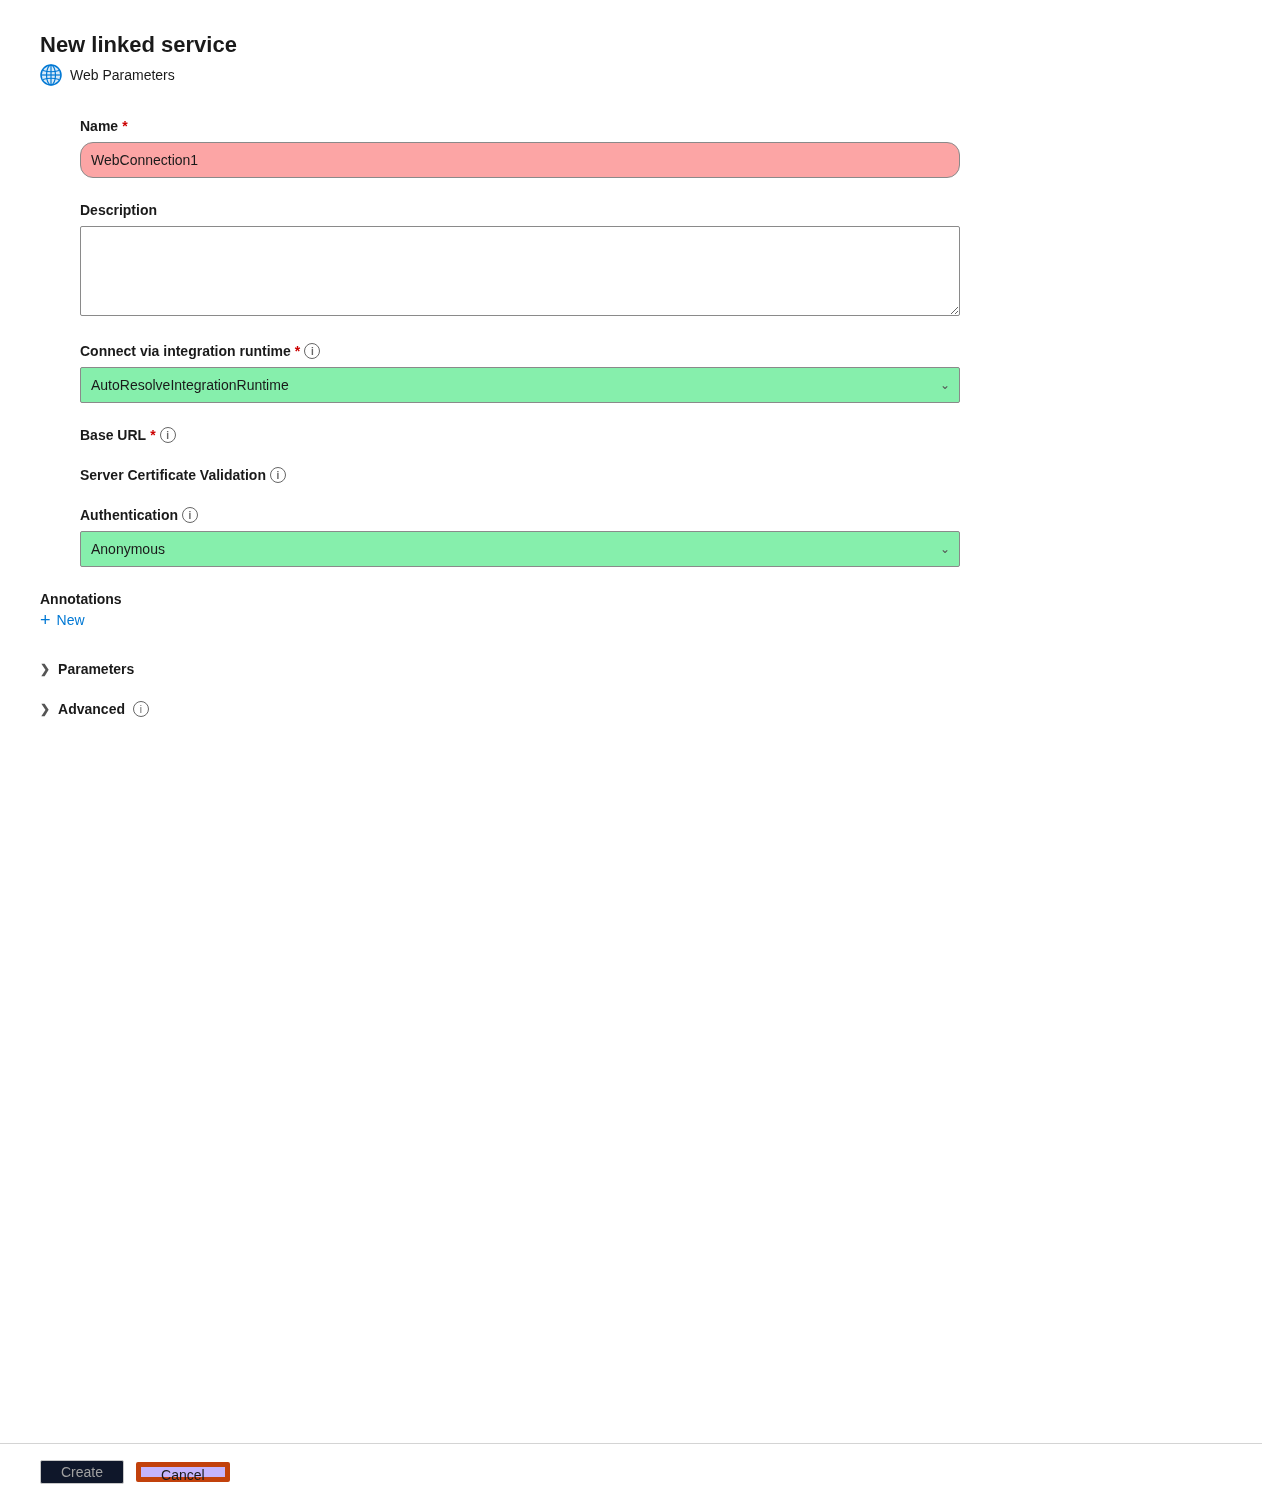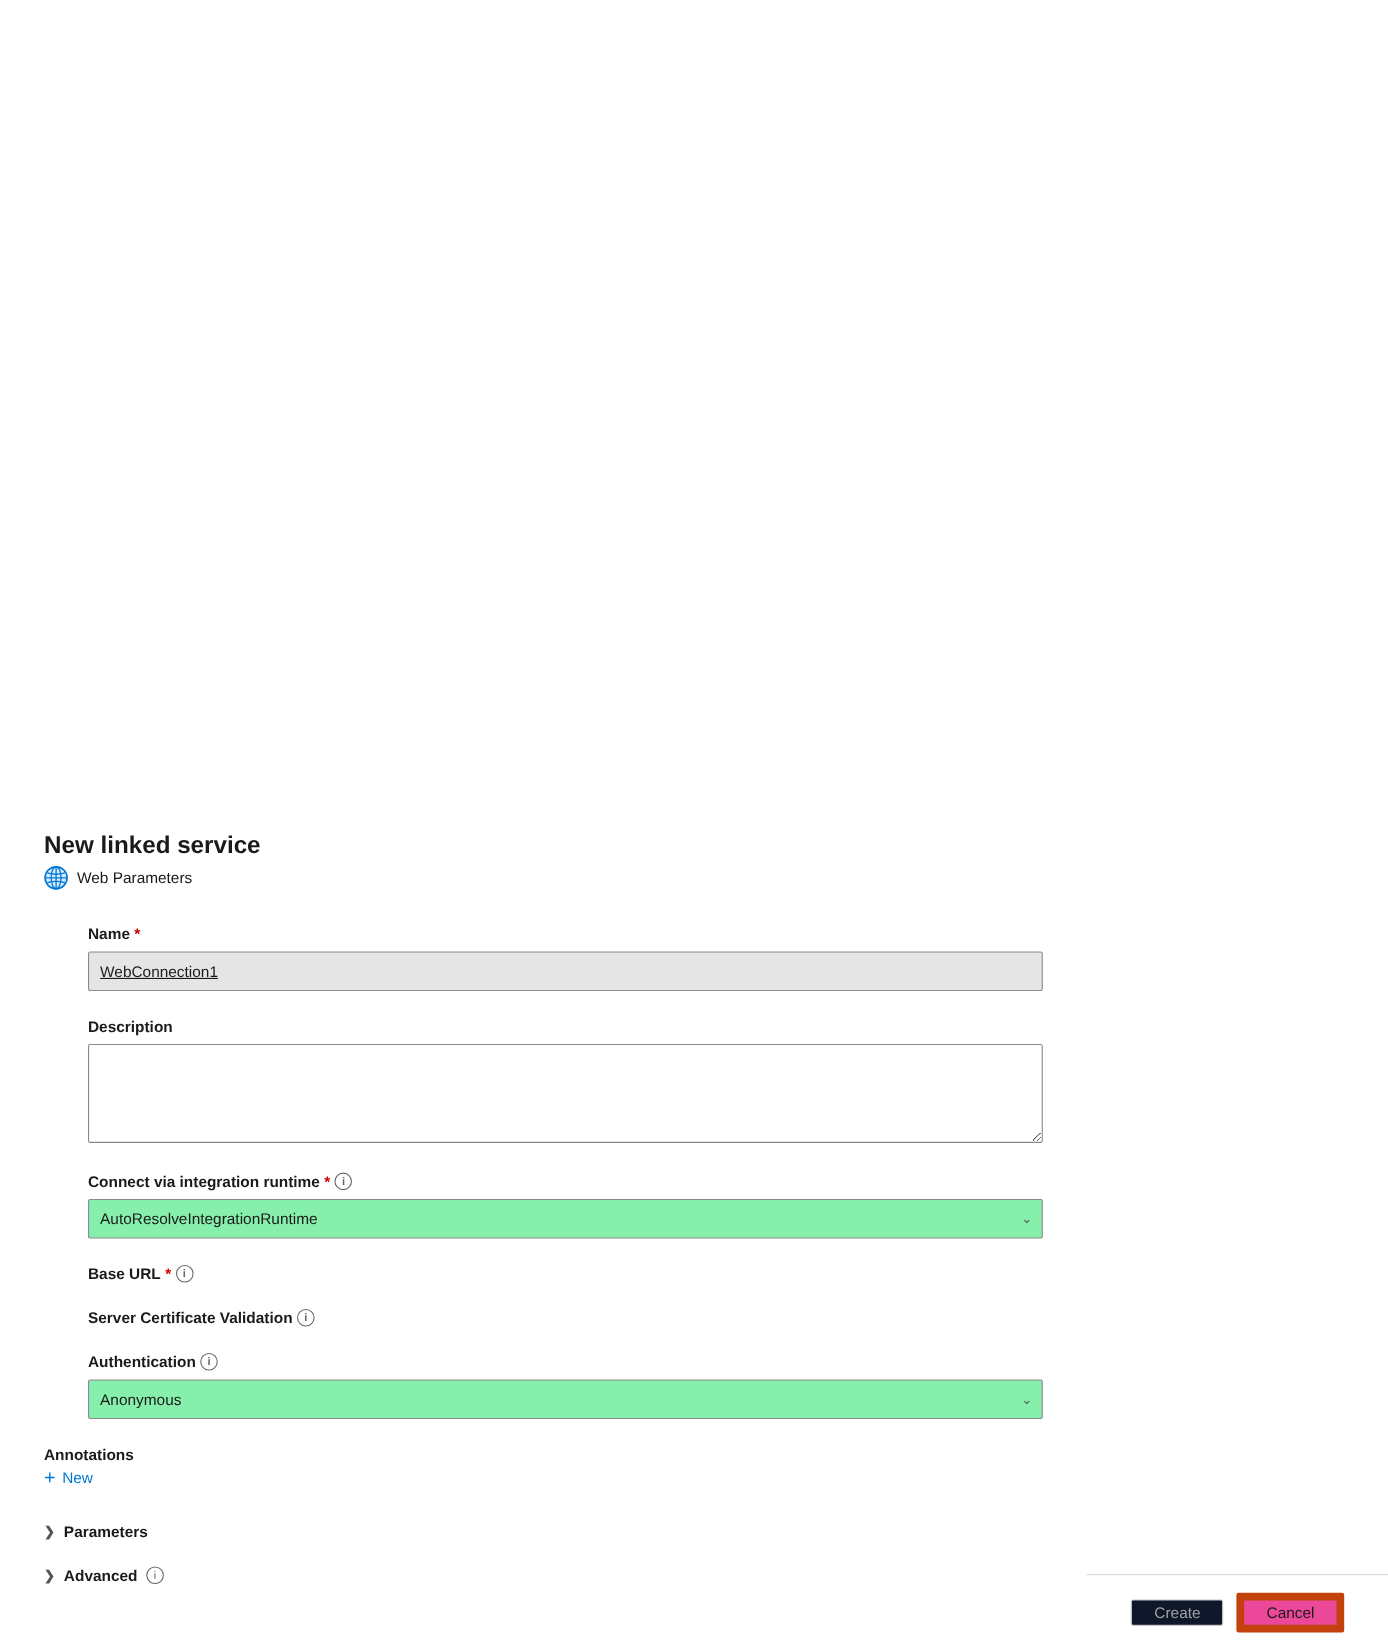--- a/index.html
+++ b/index.html
@@ -15,22 +15,21 @@
       background: #ffffff;
       width: 1262px;
       min-height: 1500px;
     }
 
     .page-container {
       width: 1262px;
       min-height: 1500px;
       background: #ffffff;
       display: flex;
-      flex-direction: row;
-      align-items: flex-end;
+      flex-direction: column;
     }
 
     .main-content {
       flex: 1;
       padding: 32px 40px 40px 40px;
       max-width: 1000px;
     }
 
     .page-title {
       font-size: 22px;
@@ -88,27 +87,26 @@
       color: #666;
       font-weight: 600;
       cursor: pointer;
       font-style: normal;
     }
 
     .form-input {
       width: 100%;
       height: 36px;
       border: 1px solid #8a8a8a;
-      border-radius: 2px;
+      border-radius: 13px;
       padding: 0 10px;
       font-size: 14px;
       color: #1a1a1a;
-      background: #e5e5e5;
+      background: #fca5a5;
       outline: none;
-      text-decoration: underline;
     }
 
     .form-textarea {
       width: 100%;
       height: 90px;
       border: 1px solid #8a8a8a;
       border-radius: 2px;
       padding: 8px 10px;
       font-size: 14px;
       color: #1a1a1a;
@@ -238,24 +236,24 @@
       padding: 0 20px;
       background: #0f172a;
       border: 1px solid #c8c8c8;
       border-radius: 2px;
       font-size: 14px;
       color: #a0a0a0;
       cursor: not-allowed;
     }
 
     .btn-cancel {
-      height: 36px;
+      height: 20px;
       padding: 0 20px;
-      background: #ec4899;
-      border: 7px solid #c2410c;
+      background: #c4b5fd;
+      border: 5px solid #c2410c;
       border-radius: 2px;
       font-size: 14px;
       color: #1a1a1a;
       cursor: pointer;
     }
   </style>
 </head>
 <body>
 
 <div class="page-container">

